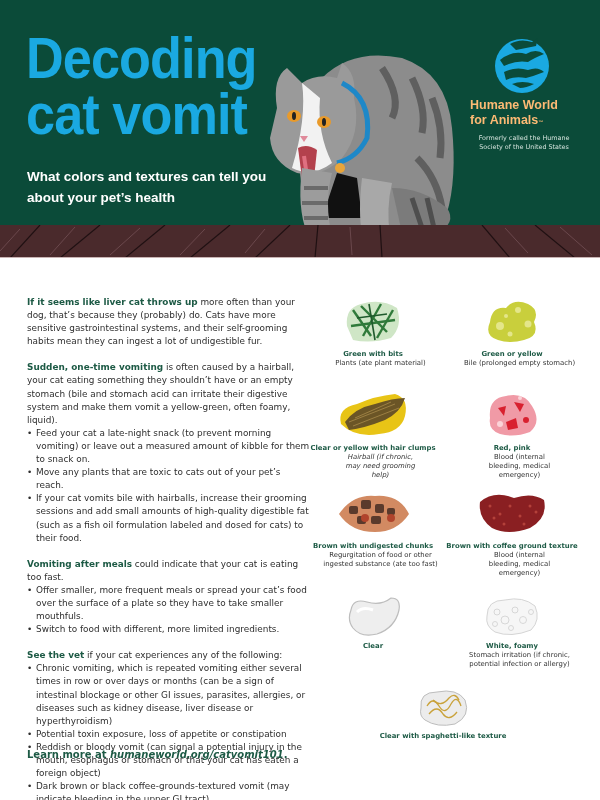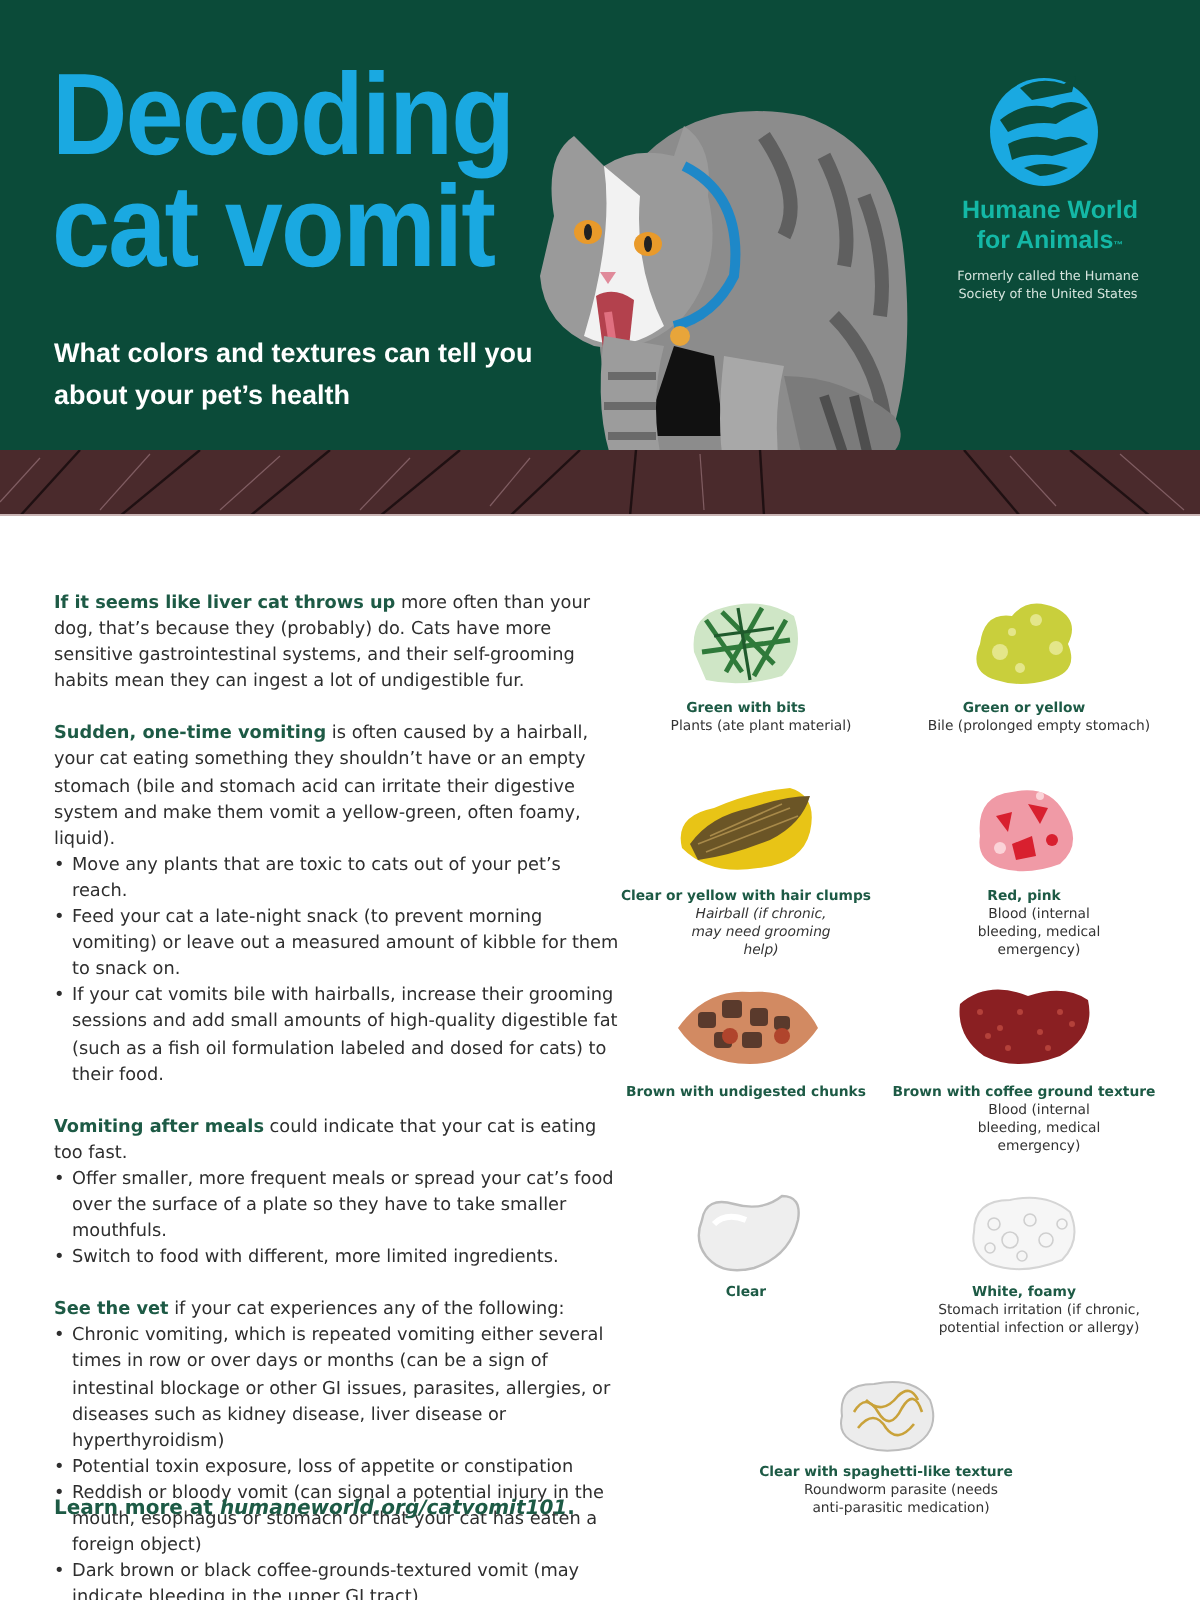--- a/index.html
+++ b/index.html
@@ -10,21 +10,21 @@
     .title { position: absolute; left: 26px; top: 30px; color: #1aa9e1; font-family: "Liberation Sans", sans-serif; font-weight: 700; font-size: 58px; line-height: 56px; letter-spacing: -1px; transform: scaleX(0.9); transform-origin: left top; }
     .subtitle { position: absolute; left: 27px; top: 166px; color: #ffffff; font-family: Liberation Sans, sans-serif; font-weight: 700; font-size: 13.5px; line-height: 21px; width: 260px; }
 
     .floor { position: absolute; left: 0; top: 225px; width: 600px; height: 33px; background: #4a2a2c; overflow: hidden; border-bottom: 1px solid #c9b4b4; }
     .floor svg { position: absolute; left: 0; top: 0; }
 
     .cat { position: absolute; left: 262px; top: 38px; width: 200px; height: 210px; }
 
     .logo { position: absolute; left: 470px; top: 36px; width: 110px; }
     .logo-mark { position: absolute; left: 22px; top: 0; width: 60px; height: 58px; }
-    .logo-name { position: absolute; left: 0; top: 62px; width: 110px; text-align: center; color: #14b8a6; font-family: "Liberation Sans", sans-serif; font-weight: 700; font-size: 12.5px; line-height: 15px; }
+    .logo-name { position: absolute; left: 0; top: 62px; width: 110px; color: #fdba74; font-family: "Liberation Sans", sans-serif; font-weight: 700; font-size: 12.5px; line-height: 15px; }
     .logo-former { position: absolute; left: -6px; top: 98px; width: 120px; text-align: center; color: #d5e4dd; font-size: 6.4px; line-height: 9px; }
 
     .left-col { position: absolute; left: 27px; top: 296px; width: 283px; font-size: 8.9px; line-height: 13.1px; color: #2e2e2e; }
     .para { margin-bottom: 13px; }
     .lead { color: #1d5a45; font-weight: 700; }
     ul.bullets { list-style: none; margin-top: 0; margin-bottom: 13px; }
     ul.bullets li { position: relative; padding-left: 9px; }
     ul.bullets li::before { content: "•"; position: absolute; left: 0; top: 0; color: #2e2e2e; }
     .learn { position: absolute; left: 27px; top: 749px; font-size: 10px; font-weight: 700; color: #1d5a45; }
     .learn em { font-style: italic; }
@@ -112,22 +112,22 @@
         <line x1="560" y1="2" x2="592" y2="30"></line>
     </g>
   </svg>
 </div>
 
 <div class="left-col">
   <p class="para"><span class="lead">If it seems like liver cat throws up</span><span> more often than your dog, that’s because they (probably) do. Cats have more sensitive gastrointestinal systems, and their self-grooming habits mean they can ingest a lot of undigestible fur.</span></p>
 
   <p><span class="lead">Sudden, one-time vomiting</span><span> is often caused by a hairball, your cat eating something they shouldn’t have or an empty stomach (bile and stomach acid can irritate their digestive system and make them vomit a yellow-green, often foamy, liquid).</span></p>
   <ul class="bullets">
+    <li>Feed your cat a late-night snack (to prevent morning vomiting) or leave out a measured amount of kibble for them to snack on.</li>
     <li>Move any plants that are toxic to cats out of your pet’s reach.</li>
-    <li>Feed your cat a late-night snack (to prevent morning vomiting) or leave out a measured amount of kibble for them to snack on.</li>
     <li>If your cat vomits bile with hairballs, increase their grooming sessions and add small amounts of high-quality digestible fat (such as a fish oil formulation labeled and dosed for cats) to their food.</li>
   </ul>
 
   <p><span class="lead">Vomiting after meals</span><span> could indicate that your cat is eating too fast.</span></p>
   <ul class="bullets">
     <li>Offer smaller, more frequent meals or spread your cat’s food over the surface of a plate so they have to take smaller mouthfuls.</li>
     <li>Switch to food with different, more limited ingredients.</li>
   </ul>
 
   <p><span class="lead">See the vet</span><span> if your cat experiences any of the following:</span></p>
@@ -219,20 +219,21 @@
         <rect x="52" y="20" width="8" height="7" rx="2"></rect>
         <rect x="22" y="28" width="9" height="8" rx="2"></rect>
         <rect x="36" y="28" width="10" height="8" rx="2"></rect>
       </g>
     <g fill="#b0442c">
         <circle cx="30" cy="30" r="4"></circle>
         <circle cx="56" cy="30" r="4"></circle>
       </g>
   </svg>
   <div class="cap-title">Brown with undigested chunks</div>
+  <div class="cap-desc" style="padding:0 2px;">Regurgitation of food or other ingested substance (ate too fast)</div>
 </div>
 
 <div class="item" style="left:442px; top:488px;">
   <svg class="pic" width="76" height="50" viewBox="0 0 76 50">
     <path d="M6 14 Q20 2 40 10 Q58 4 70 12 Q74 30 56 40 Q34 48 18 40 Q4 30 6 14 Z" fill="#8a1f22"></path>
     <g fill="#b4413a">
         <circle cx="16" cy="18" r="1.5"></circle>
         <circle cx="26" cy="26" r="1.5"></circle>
         <circle cx="36" cy="18" r="1.5"></circle>
         <circle cx="46" cy="28" r="1.5"></circle>
@@ -275,14 +276,13 @@
 <div class="item" style="left:373px; top:686px;">
   <svg class="pic" width="56" height="42" viewBox="0 0 56 42">
     <path d="M6 22 Q4 6 22 6 Q42 2 50 14 Q56 30 40 38 Q22 42 10 34 Q4 30 6 22 Z" fill="#ececec" stroke="#bdbdbd" stroke-width="1"></path>
     <g fill="none" stroke="#c9a23a" stroke-width="1.3">
       <path d="M12 20 Q18 10 24 20 Q30 30 36 18 Q42 8 46 20"></path>
       <path d="M14 28 Q22 18 28 28 Q34 36 42 26"></path>
       <path d="M18 14 Q26 22 34 12 Q40 6 44 14"></path>
     </g>
   </svg>
   <div class="cap-title" style="margin-left:-10px;margin-right:-10px;">Clear with spaghetti-like texture</div>
-  <div class="cap-desc" style="padding:0 12px;">Roundworm parasite (needs anti-parasitic medication)</div>
 </div>
 
 </body></html>

